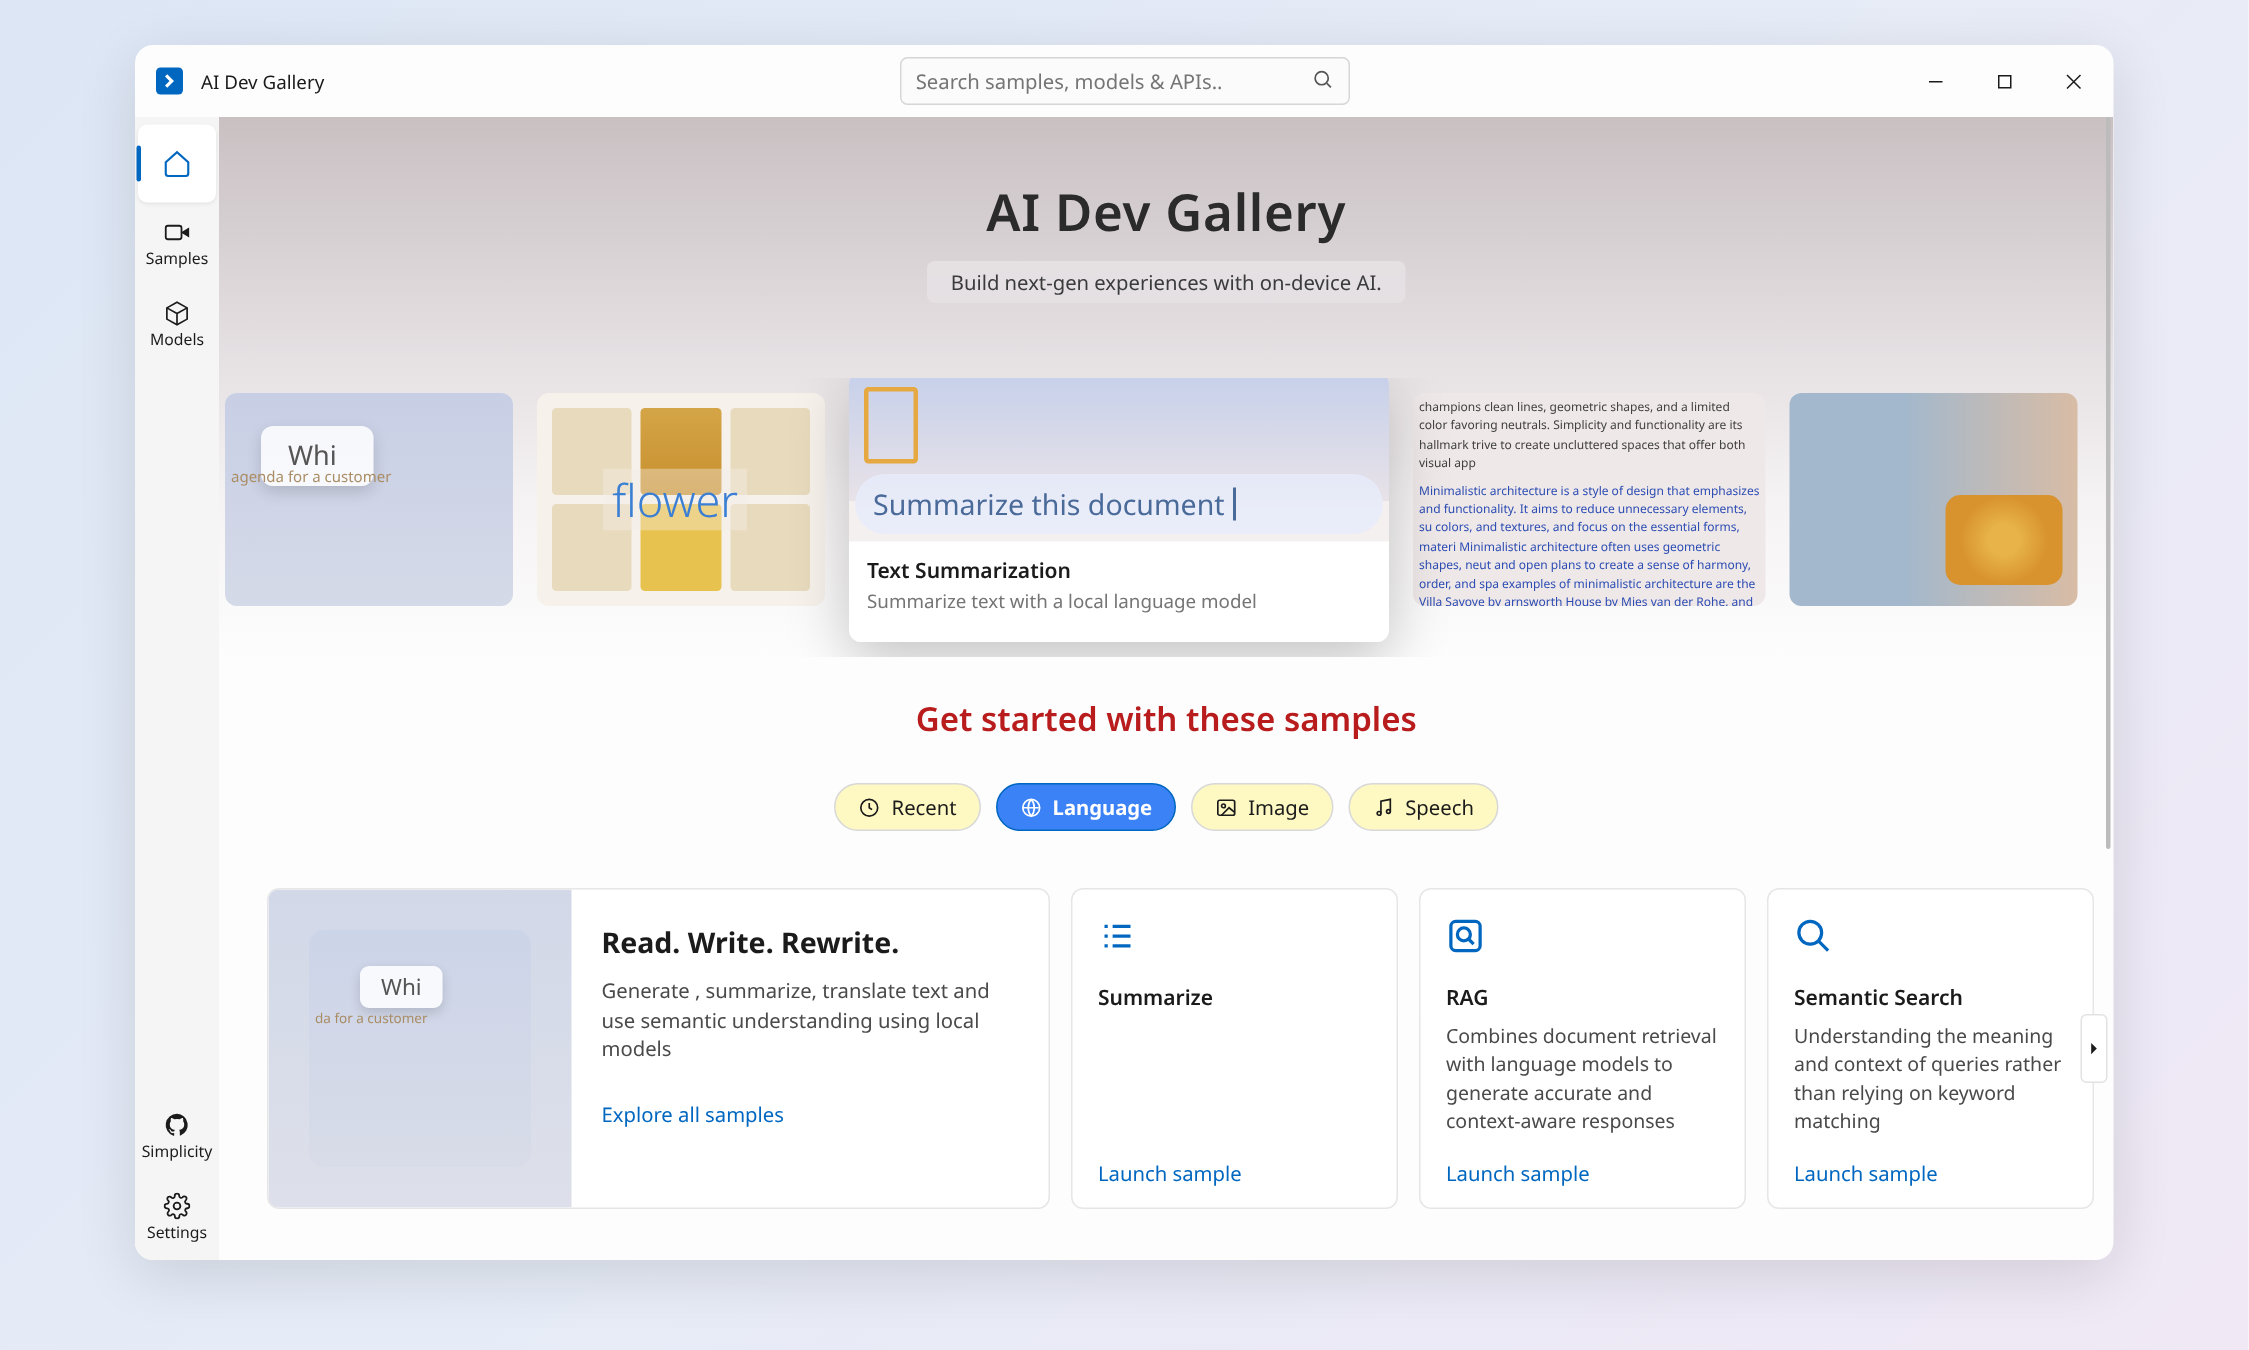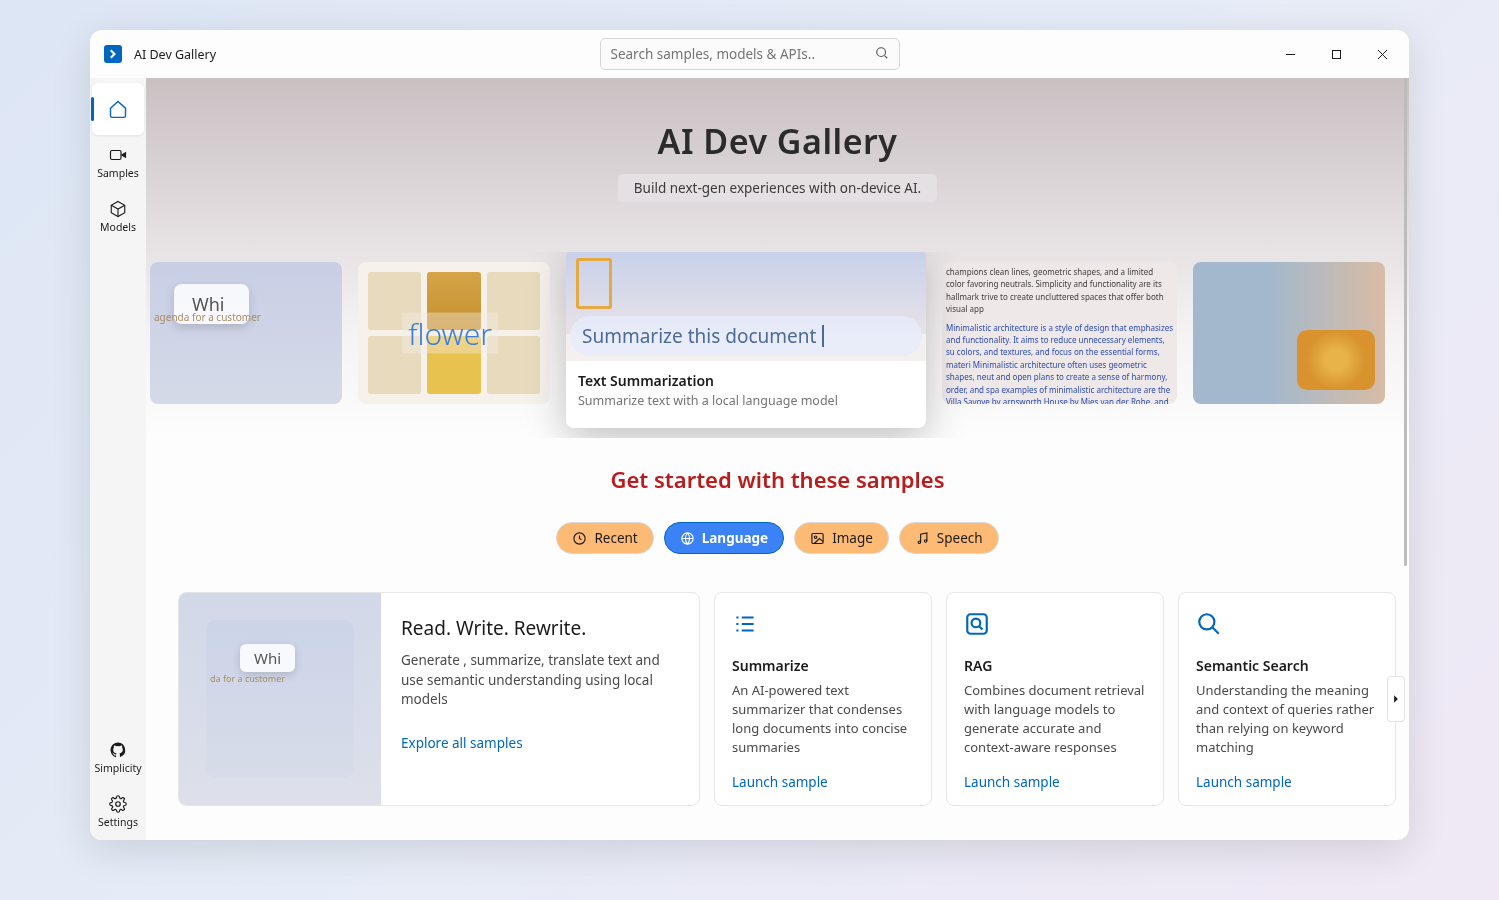--- a/index.html
+++ b/index.html
@@ -48,31 +48,31 @@
 .feat-bottom { position: absolute; bottom: 0; left: 0; right: 0; height: 37%; background: #fff; padding: 10px 12px 6px 12px; text-align: left; }
 .feat-t1 { font-size: 14px; font-weight: 600; color: #1b1b1b; }
 .feat-t2 { font-size: 12.5px; color: #757575; margin-top: 2px; }
 .car-text { background: #efe8e8; padding: 4px; font-size: 8px; line-height: 1.55; color: #404040; text-align: left; overflow: hidden; }
 .car-text .para2 { margin-top: 6px; color: #2b4cb3; }
 .car-photo { background: linear-gradient(90deg, #a3b8cc 40%, #d8bca5 100%); position: relative; }
 .car-photo::after { content: ""; position: absolute; right: 10px; bottom: 14px; width: 78px; height: 60px; background: radial-gradient(circle, #e8b44a 20%, #d8922e 60%); border-radius: 10px; }
 .section { padding: 26px 32px 12px 32px; }
 .sec-title { text-align: center; font-size: 22px; font-weight: 600; color: #b91c1c; }
 .chips { display: flex; gap: 10px; justify-content: center; margin-top: 28px; }
-.chip { height: 32px; border: 1px solid #d8d8d8; border-radius: 16px; background: #fdba74; display: flex; align-items: center; gap: 7px; padding: 0 15px; font-size: 13.5px; color: #1b1b1b; }
+.chip { height: 32px; border: 1px solid #d8d8d8; border-radius: 16px; background: #fef9c3; display: flex; align-items: center; gap: 7px; padding: 0 15px; font-size: 13.5px; color: #1b1b1b; }
 .chip.active { background: #3b82f6; border-color: #0067c0; color: #fff; font-weight: bold; }
 .chip svg { width: 15px; height: 15px; }
 .cards-row { display: flex; gap: 14px; padding: 26px 26px 26px 32px; overflow: hidden; position: relative; }
 .big-card { width: 522px; height: 214px; border: 1px solid #e6e6e6; border-radius: 8px; display: flex; overflow: hidden; flex-shrink: 0; background: #fff; }
 .big-card .thumb { width: 202px; background: linear-gradient(#d2d8e8,#dde0ea); display: flex; align-items: center; justify-content: center; }
 .thumb-inner { width: 148px; height: 158px; background: linear-gradient(#ccd4e8,#d8dce8); border-radius: 10px; position: relative; }
 .thumb-inner .tw { position: absolute; top: 24px; left: 34px; background: rgba(255,255,255,0.85); border-radius: 6px; padding: 4px 14px; font-size: 15px; color: #555; box-shadow: 0 3px 8px rgba(0,0,0,0.15); }
 .thumb-inner .ts { position: absolute; top: 52px; left: 4px; font-size: 9px; color: #aa8d65; }
 .big-card .info { flex: 1; padding: 22px 20px; }
-.big-card .t1 { font-size: 19px; font-weight: 400; color: #1b1b1b; }
+.big-card .t1 { font-size: 19px; font-weight: 700; color: #1b1b1b; }
 .big-card .t2 { font-size: 13.5px; color: #4a4a4a; margin-top: 10px; line-height: 1.45; }
 .big-card .link { font-size: 13.5px; color: #0067c0; margin-top: 24px; display: inline-block; }
 .small-card { width: 218px; height: 214px; border: 1px solid #e6e6e6; border-radius: 8px; padding: 18px 17px 14px 17px; display: flex; flex-direction: column; flex-shrink: 0; background: #fff; }
 .small-card .ic { color: #0067c0; margin-bottom: 14px; }
 .small-card .t1 { font-size: 14px; font-weight: 600; color: #1b1b1b; margin-bottom: 6px; }
 .small-card .t2 { font-size: 13px; color: #4a4a4a; line-height: 1.45; }
 .small-card .link { font-size: 13.5px; color: #0067c0; margin-top: auto; }
 .next-btn { position: absolute; right: 4px; top: 50%; transform: translateY(-50%); width: 18px; height: 46px; background: #fff; border: 1px solid #e2e2e2; border-radius: 4px; display: flex; align-items: center; justify-content: center; color: #1b1b1b; z-index: 4; }
 .vscroll { position: absolute; right: 2px; top: 0; bottom: 0; width: 6px; }
 .vscroll .thumb { position: absolute; right: 0; top: 0; height: 64%; width: 3px; background: #bcbcbc; border-radius: 2px; }
@@ -245,21 +245,20 @@
             <div class="t2">Generate , summarize, translate text and use semantic understanding using local models</div>
             <a class="link">Explore all samples</a>
           </div>
         </div>
 
         <div class="small-card">
           <div class="ic"><svg width="26" height="26" viewBox="0 0 24 24" fill="none" stroke="currentColor" stroke-width="2">
                 <path d="M4 6h2M9 6h11M4 12h2M9 12h11M4 18h2M9 18h11"></path>
               </svg></div>
           <div class="t1">Summarize</div>
-          <div class="t2">An AI-powered text summarizer that condenses long documents into concise summaries</div>
           <a class="link">Launch sample</a>
         </div>
 
         <div class="small-card">
           <div class="ic"><svg width="26" height="26" viewBox="0 0 24 24" fill="none" stroke="currentColor" stroke-width="2">
                 <rect x="3" y="3" width="18" height="18" rx="3"></rect>
                 <circle cx="11" cy="11" r="4"></circle>
                 <path d="M14 14l3 3"></path>
               </svg></div>
           <div class="t1">RAG</div>

